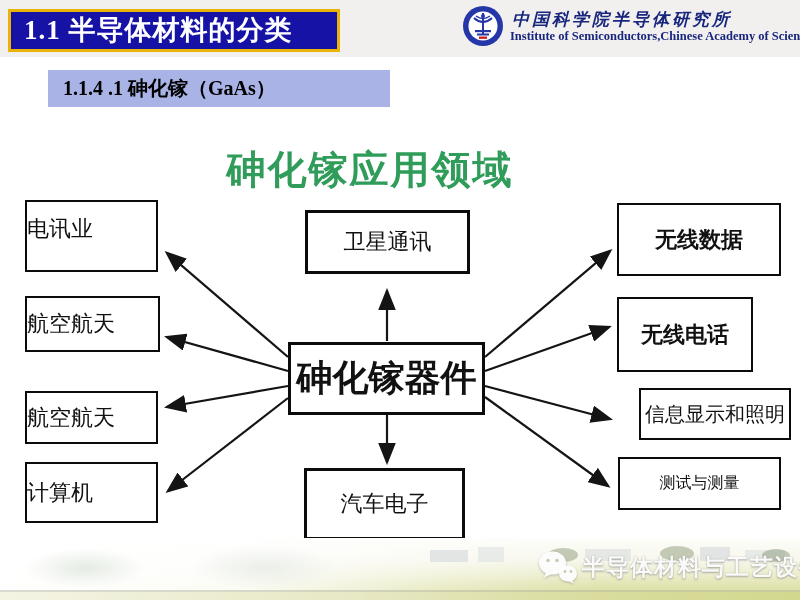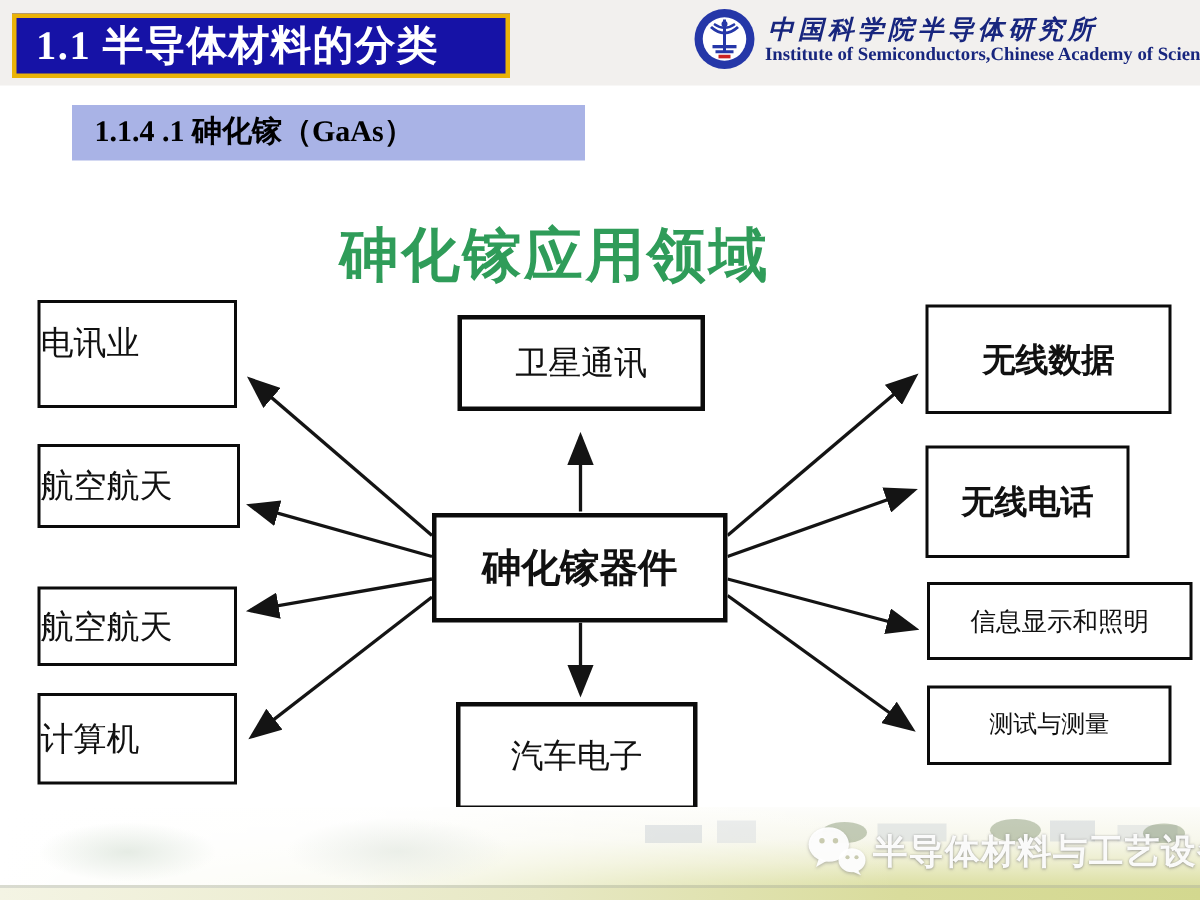--- a/index.html
+++ b/index.html
@@ -45,30 +45,30 @@
 
   
   .node{
     position:absolute;background:#fff;border:2px solid #0b0b0b;
     display:flex;align-items:center;color:#111;
     font-size:22px;box-sizing:border-box;
   }
   .node.center-txt{justify-content:center;}
   .node.left-txt{justify-content:flex-start;}
   .n-center{left:288px;top:342px;width:197px;height:73px;border-width:3px;
-            font-size:26px;font-weight:bold;justify-content:center;}
+            font-size:36px;font-weight:bold;justify-content:center;}
   .n-top   {left:305px;top:210px;width:165px;height:64px;border-width:3px;}
   .n-bottom{left:304px;top:468px;width:161px;height:72px;border-width:3px;}
   .n-l1{left:25px;top:200px;width:133px;height:72px;align-items:flex-start;padding-top:12px;}
   .n-l2{left:25px;top:296px;width:135px;height:56px;}
   .n-l3{left:25px;top:391px;width:133px;height:53px;}
   .n-l4{left:25px;top:462px;width:133px;height:61px;}
   .n-r1{left:617px;top:203px;width:164px;height:73px;font-weight:bold;}
   .n-r2{left:617px;top:297px;width:136px;height:75px;font-weight:bold;}
-  .n-r3{left:618px;top:388px;width:177px;height:52px;font-size:17px;}
+  .n-r3{left:639px;top:388px;width:152px;height:52px;font-size:20px;}
   .n-r4{left:618px;top:457px;width:163px;height:53px;font-size:16px;}
 
   .arrows{left:0;top:0;width:800px;height:600px;pointer-events:none;}
 
   
   .photo{
     left:0;top:538px;width:800px;height:62px;
     background:
       linear-gradient(90deg,#ffffff 0%,rgba(255,255,255,.88) 30%,rgba(255,255,255,.35) 55%,rgba(255,255,255,0) 75%),
       linear-gradient(180deg,#fdfdfa 0%,#f7f7ec 35%,#ecedcc 60%,#dfe2ab 80%,#d7db97 100%);

